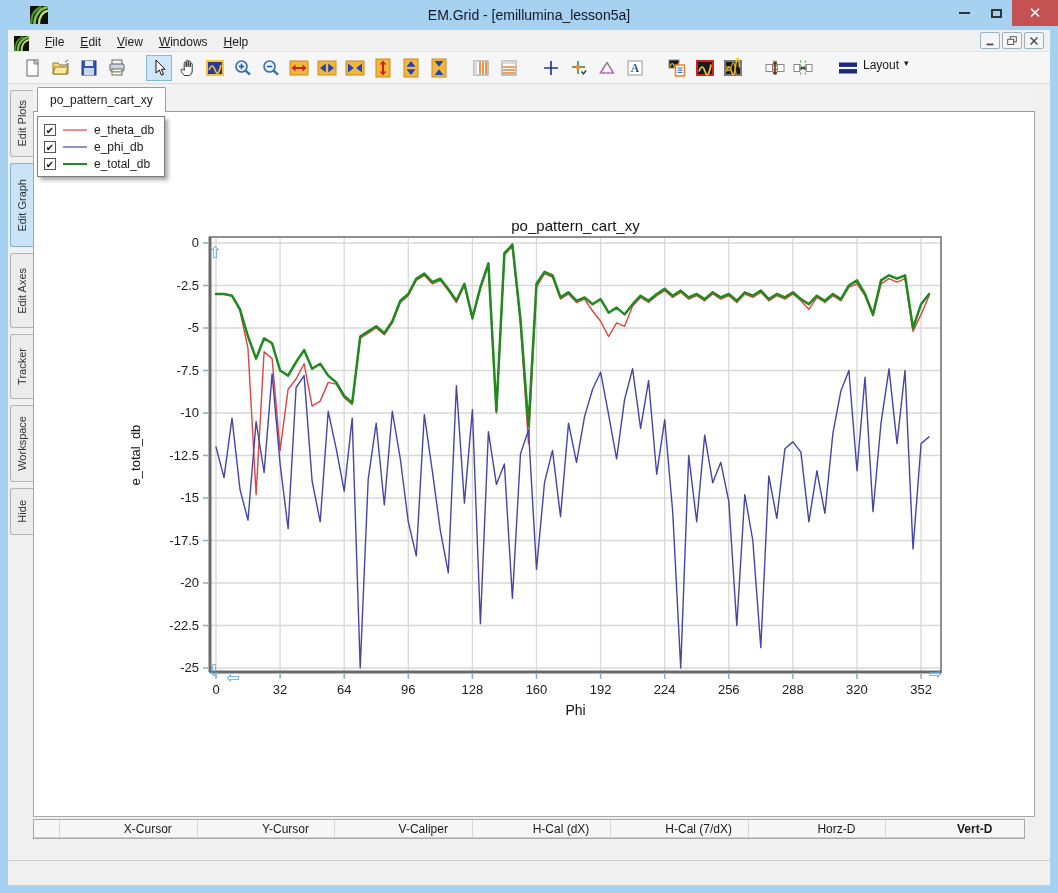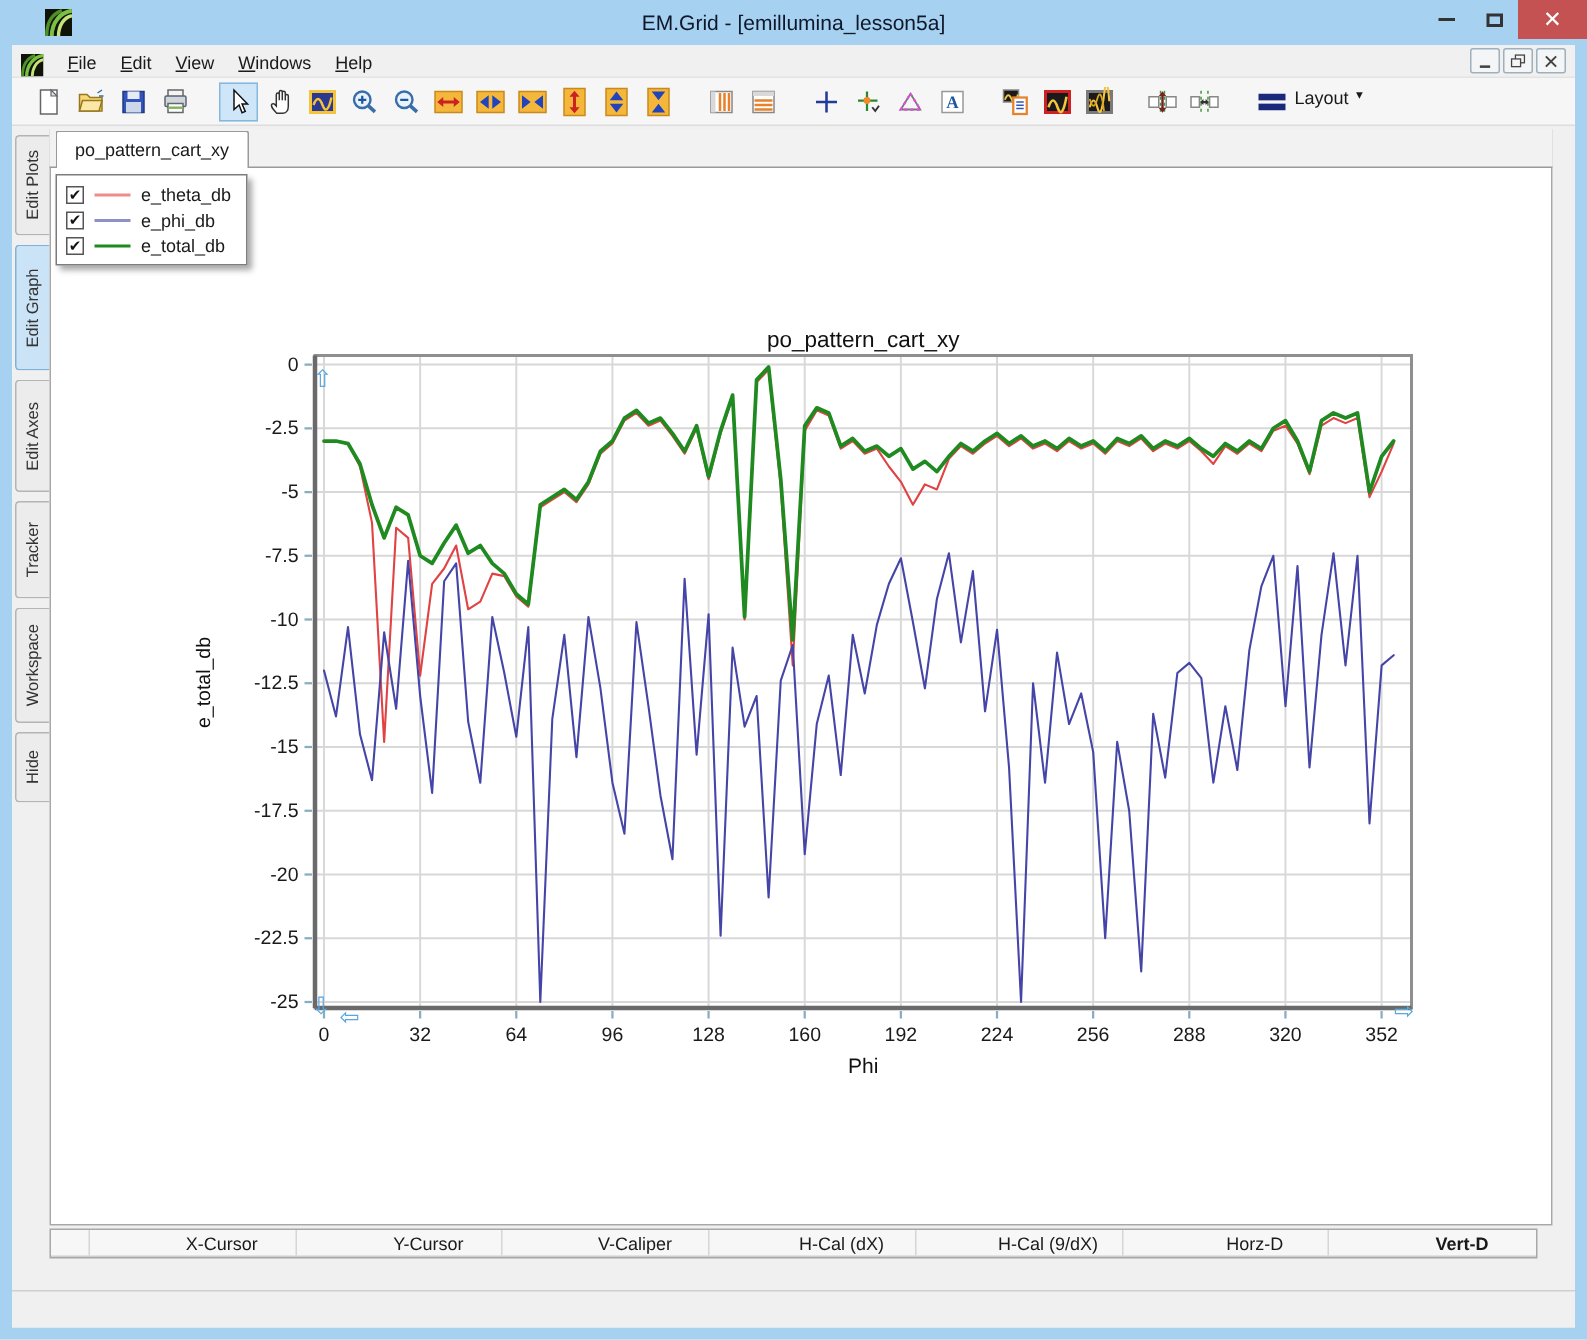--- a/index.html
+++ b/index.html
@@ -472,19 +472,19 @@
       </g>
     </svg>
 
   <div class="status-table" id="status-table">
       <div class="status-row hdr">
         <div class="status-cell"></div>
         <div class="status-cell">X-Cursor</div>
         <div class="status-cell">Y-Cursor</div>
         <div class="status-cell">V-Caliper</div>
         <div class="status-cell">H-Cal (dX)</div>
-        <div class="status-cell">H-Cal (9/dX)</div>
+        <div class="status-cell">H-Cal (7/dX)</div>
         <div class="status-cell">Horz-D</div>
         <div class="status-cell">Vert-D</div>
       </div>
     </div>
   <div class="bottom-strip"></div>
 </div>
 
 </body></html>

